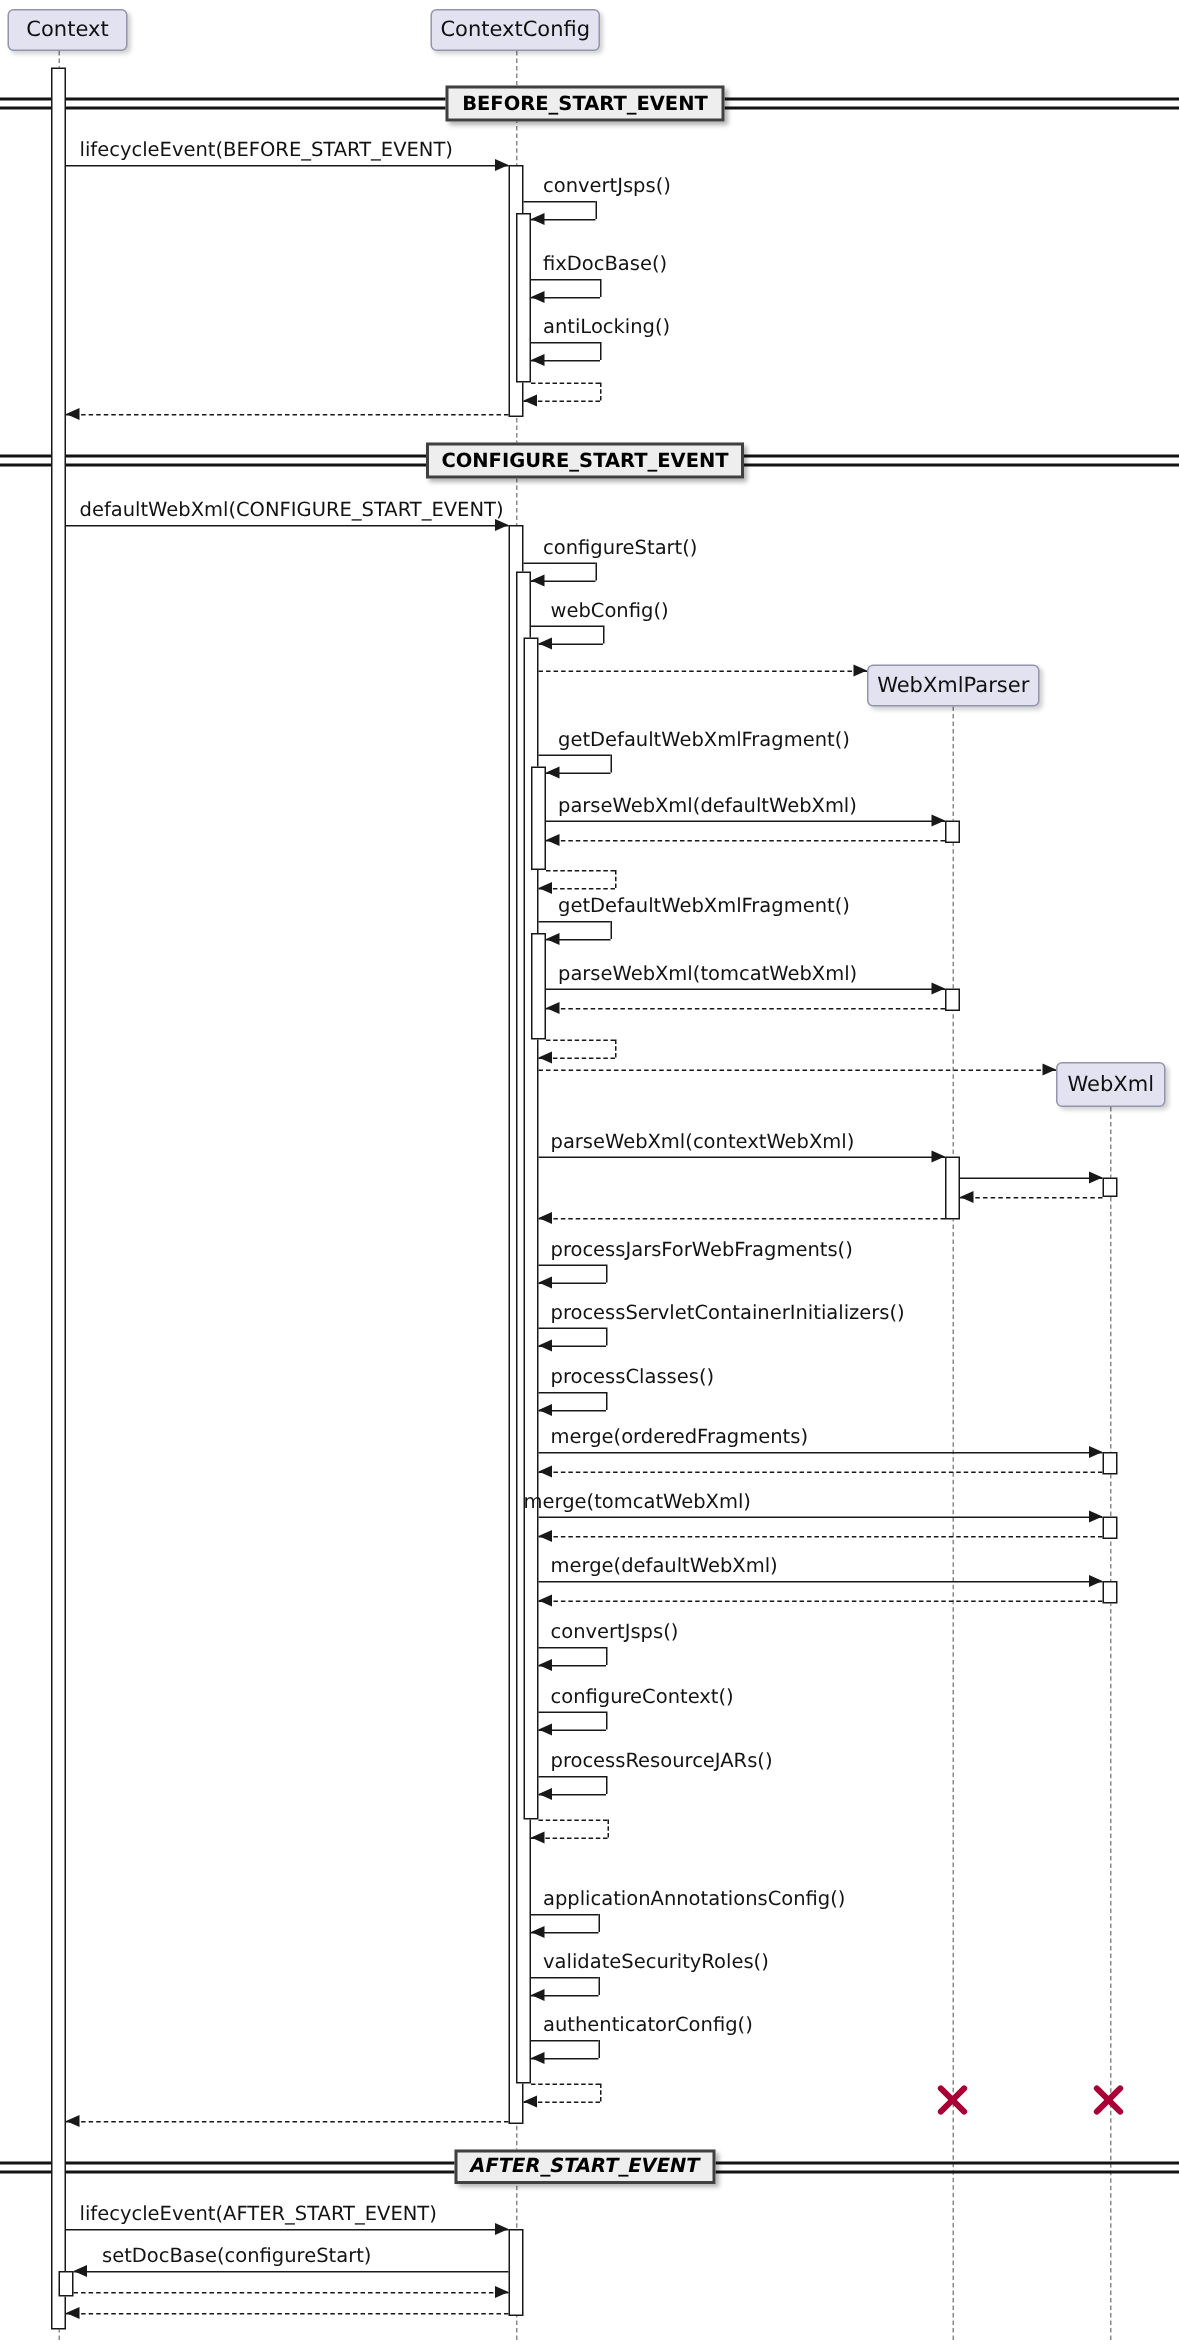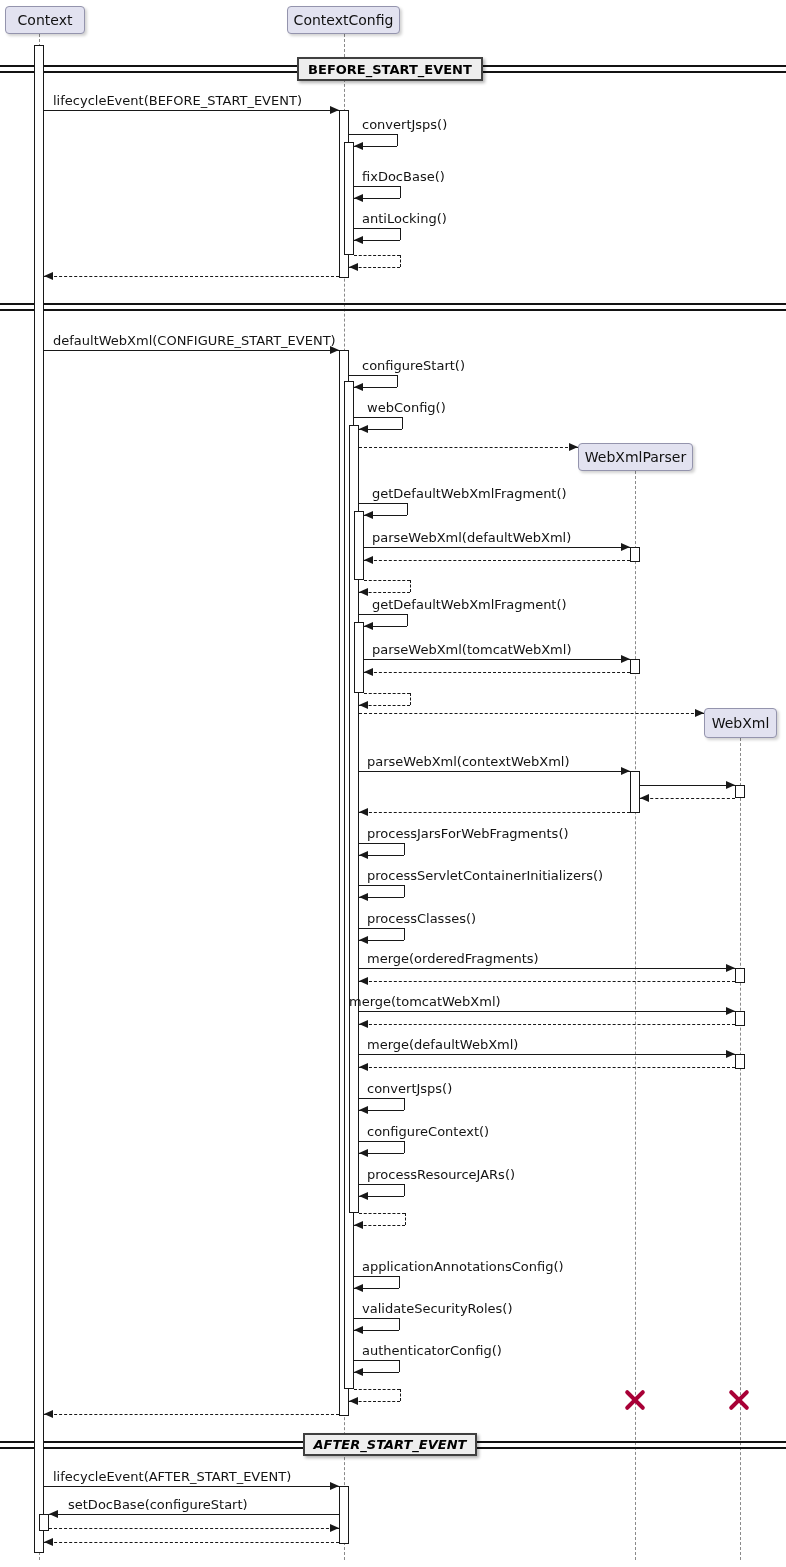--- a/index.html
+++ b/index.html
@@ -34,20 +34,23 @@
     <div class="ll" style="left: 344px; top: 34px; height: 1526px; border-left-color: rgb(138, 138, 138);"></div>
     <div class="ll" style="left: 635px; top: 471px; height: 1089px; border-left-color: rgb(138, 138, 138);"></div>
     <div class="ll" style="left: 740px; top: 738px; height: 822px; border-left-color: rgb(138, 138, 138);"></div>
     <div class="divline" style="top: 65px;"></div>
     <div class="divline" style="top: 71px;"></div>
     <div class="divbox" style="left: 297px; top: 57px; width: 186px; height: 24px; background: rgb(238, 238, 238);">
       <span>BEFORE_START_EVENT</span>
     </div>
     <div class="divline" style="top: 303px;"></div>
     <div class="divline" style="top: 309px;"></div>
+    <div class="divbox" style="left: 284px; top: 295px; width: 212px; height: 24px; background: rgb(238, 238, 238);">
+      <span>CONFIGURE_START_EVENT</span>
+    </div>
     <div class="divline" style="top: 1441px;"></div>
     <div class="divline" style="top: 1447px;"></div>
     <div class="divbox" style="left: 303px; top: 1433px; width: 174px; height: 23px; background: rgb(238, 238, 238); font-style: italic;">
       <span>AFTER_START_EVENT</span>
     </div>
     <div class="act" style="left: 34px; top: 45px; height: 1508px; background: rgb(255, 255, 255);"></div>
     <div class="act" style="left: 339px; top: 110px; height: 168px; background: rgb(255, 255, 255);"></div>
     <div class="act" style="left: 344px; top: 142px; height: 113px; background: rgb(255, 255, 255);"></div>
     <div class="act" style="left: 339px; top: 350px; height: 1066px; background: rgb(255, 255, 255);"></div>
     <div class="act" style="left: 344px; top: 381px; height: 1008px; background: rgb(255, 255, 255);"></div>

